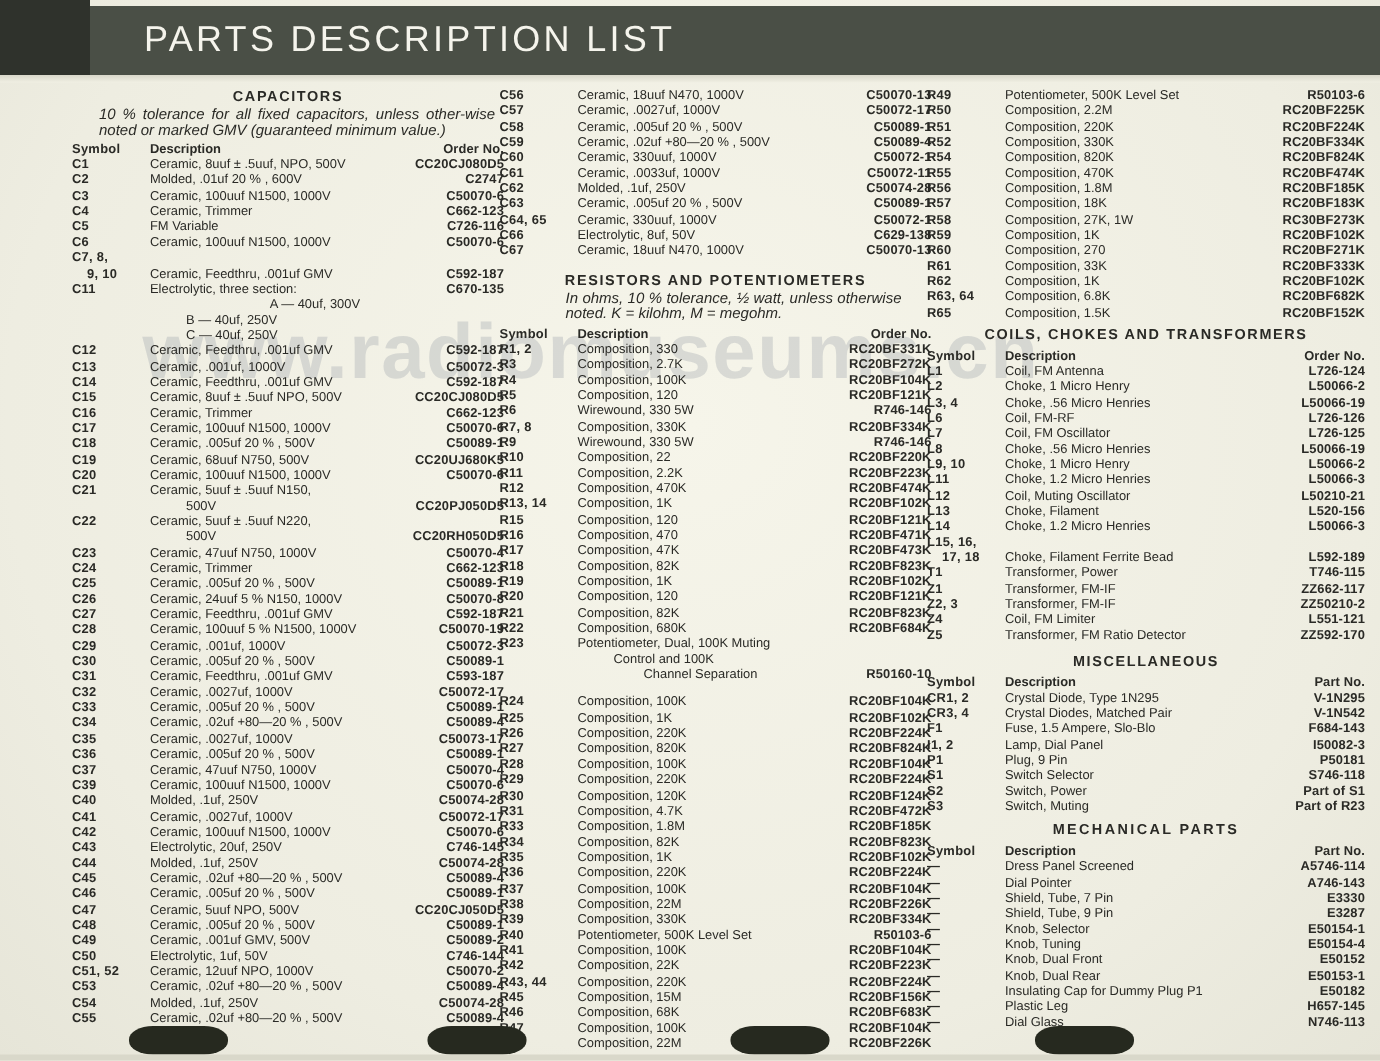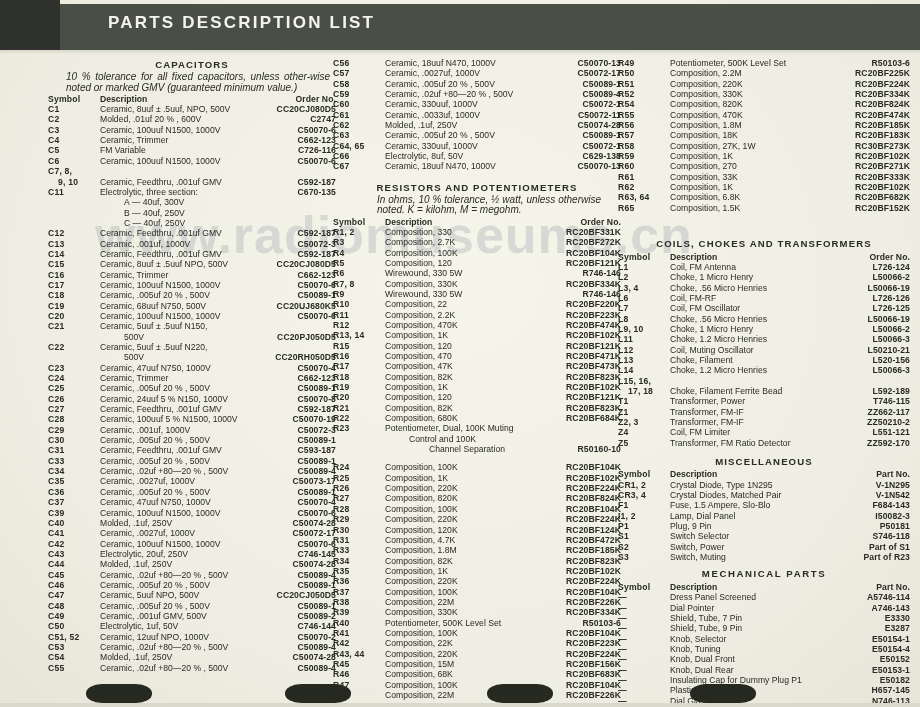--- a/index.html
+++ b/index.html
@@ -20,22 +20,22 @@
   
   #margin-left{
     position:absolute;left:0;top:0;width:60px;height:52px;
     background:#2f322c;
   }
   #header-band{
     position:absolute;left:0;top:4px;width:920px;height:46px;
     background:#4a4f46;
   }
   #header-title{
-    position:absolute;left:108px;top:13px;
-    font-size:17px;letter-spacing:2.2px;font-weight:bold;
+    position:absolute;left:96px;top:13px;
+    font-size:24px;letter-spacing:2.2px;font-weight:normal;
     color:#f5f4ec;
     font-family:"Liberation Sans", sans-serif;
   }
   #page-top-shadow{
     position:absolute;left:0;top:50px;width:920px;height:5px;
     background:linear-gradient(#d8d7c9,#f0efe3);
   }
 
   
   #watermark{
@@ -149,21 +149,21 @@
               <td class="c-desc">Ceramic, Feedthru, .001uf GMV</td>
               <td class="c-ord wide">C592-187</td>
             </tr>
             <tr>
               <td class="c-sym">C11</td>
               <td class="c-desc">Electrolytic, three section:</td>
               <td class="c-ord wide">C670-135</td>
             </tr>
             <tr>
               <td class="c-sym"></td>
-              <td class="c-desc" style="padding-left: 24px;">A — 40uf, 300V</td>
+              <td class="c-desc" style="padding-left: 24px; text-align: right;">A — 40uf, 300V</td>
               <td class="c-ord wide"></td>
             </tr>
             <tr>
               <td class="c-sym"></td>
               <td class="c-desc" style="padding-left: 24px;">B — 40uf, 250V</td>
               <td class="c-ord wide"></td>
             </tr>
             <tr>
               <td class="c-sym"></td>
               <td class="c-desc" style="padding-left: 24px;">C — 40uf, 250V</td>
@@ -271,20 +271,25 @@
             </tr>
             <tr>
               <td class="c-sym">C30</td>
               <td class="c-desc">Ceramic, .005uf 20 % , 500V</td>
               <td class="c-ord wide">C50089-1</td>
             </tr>
             <tr>
               <td class="c-sym">C31</td>
               <td class="c-desc">Ceramic, Feedthru, .001uf GMV</td>
               <td class="c-ord wide">C593-187</td>
+            </tr>
+            <tr>
+              <td class="c-sym">C32</td>
+              <td class="c-desc">Ceramic, .0027uf, 1000V</td>
+              <td class="c-ord wide">C50072-17</td>
             </tr>
             <tr>
               <td class="c-sym">C33</td>
               <td class="c-desc">Ceramic, .005uf 20 % , 500V</td>
               <td class="c-ord wide">C50089-1</td>
             </tr>
             <tr>
               <td class="c-sym">C34</td>
               <td class="c-desc">Ceramic, .02uf +80—20 % , 500V</td>
               <td class="c-ord wide">C50089-4</td>
@@ -765,21 +770,21 @@
               <td class="c-ord">RC20BF682K</td>
             </tr>
             <tr>
               <td class="c-sym">R65</td>
               <td class="c-desc">Composition, 1.5K</td>
               <td class="c-ord">RC20BF152K</td>
             </tr>
           </tbody>
       </table>
 
-      <div class="sec-title" style="margin-top:24px">COILS, CHOKES AND TRANSFORMERS</div>
+      <div class="sec-title" style="margin-top:4px">COILS, CHOKES AND TRANSFORMERS</div>
       <table class="parts">
         <tbody>
             <tr class="hdr">
           <td class="c-sym">Symbol</td>
           <td class="c-desc">Description</td>
           <td class="c-ord">Order No.</td>
         </tr>
         </tbody>
           <tbody id="t-col3-coils">
             <tr>

